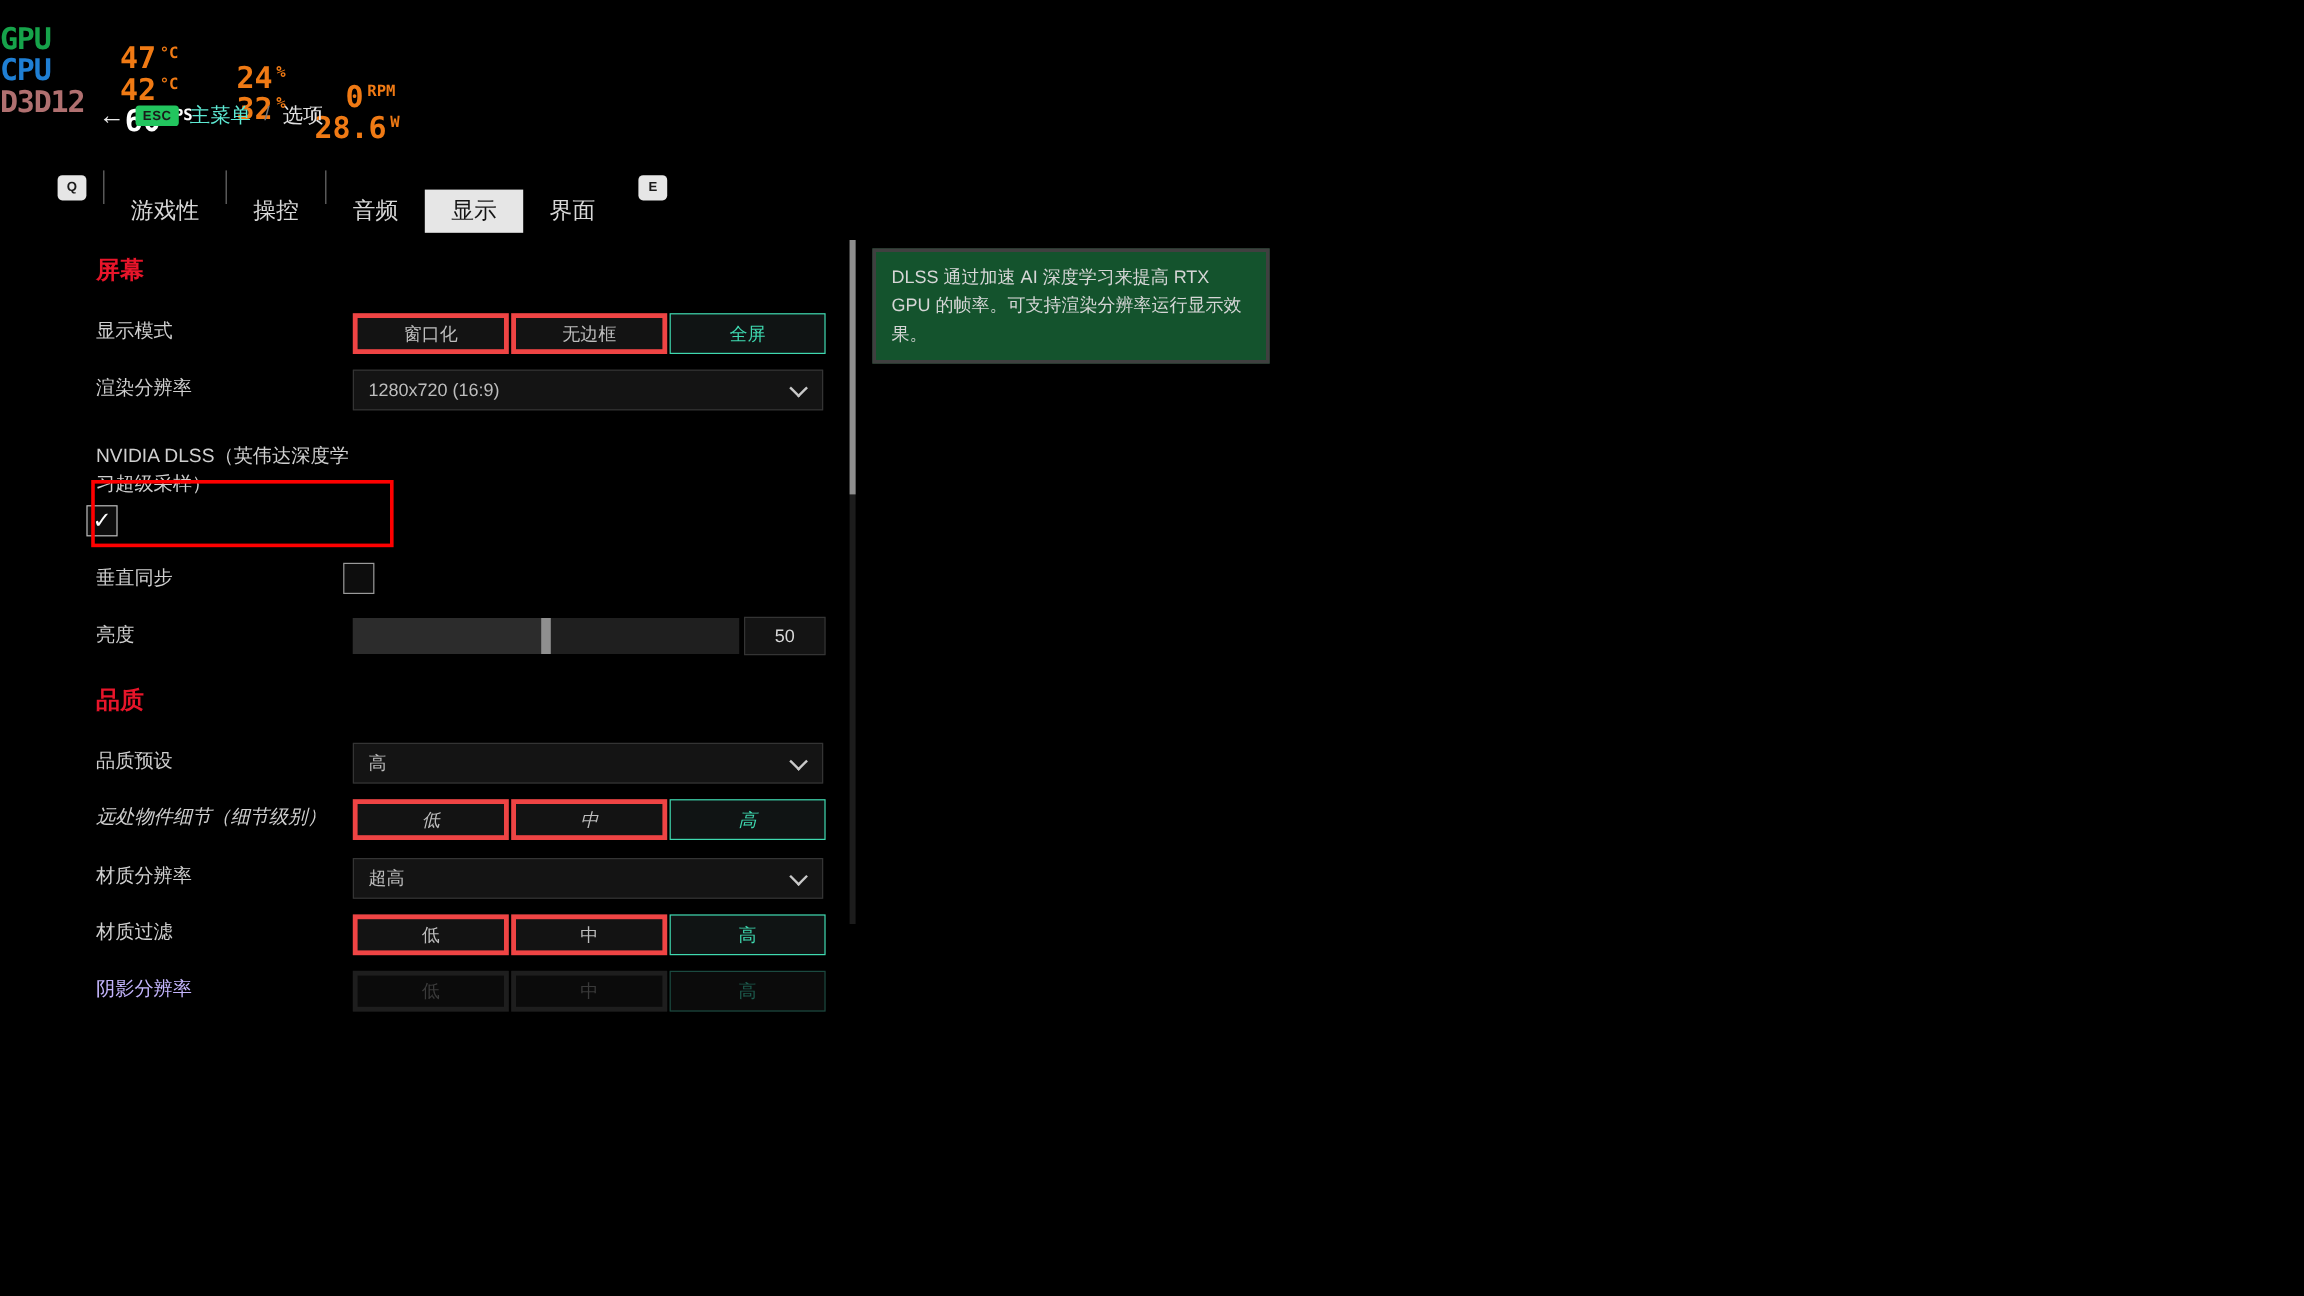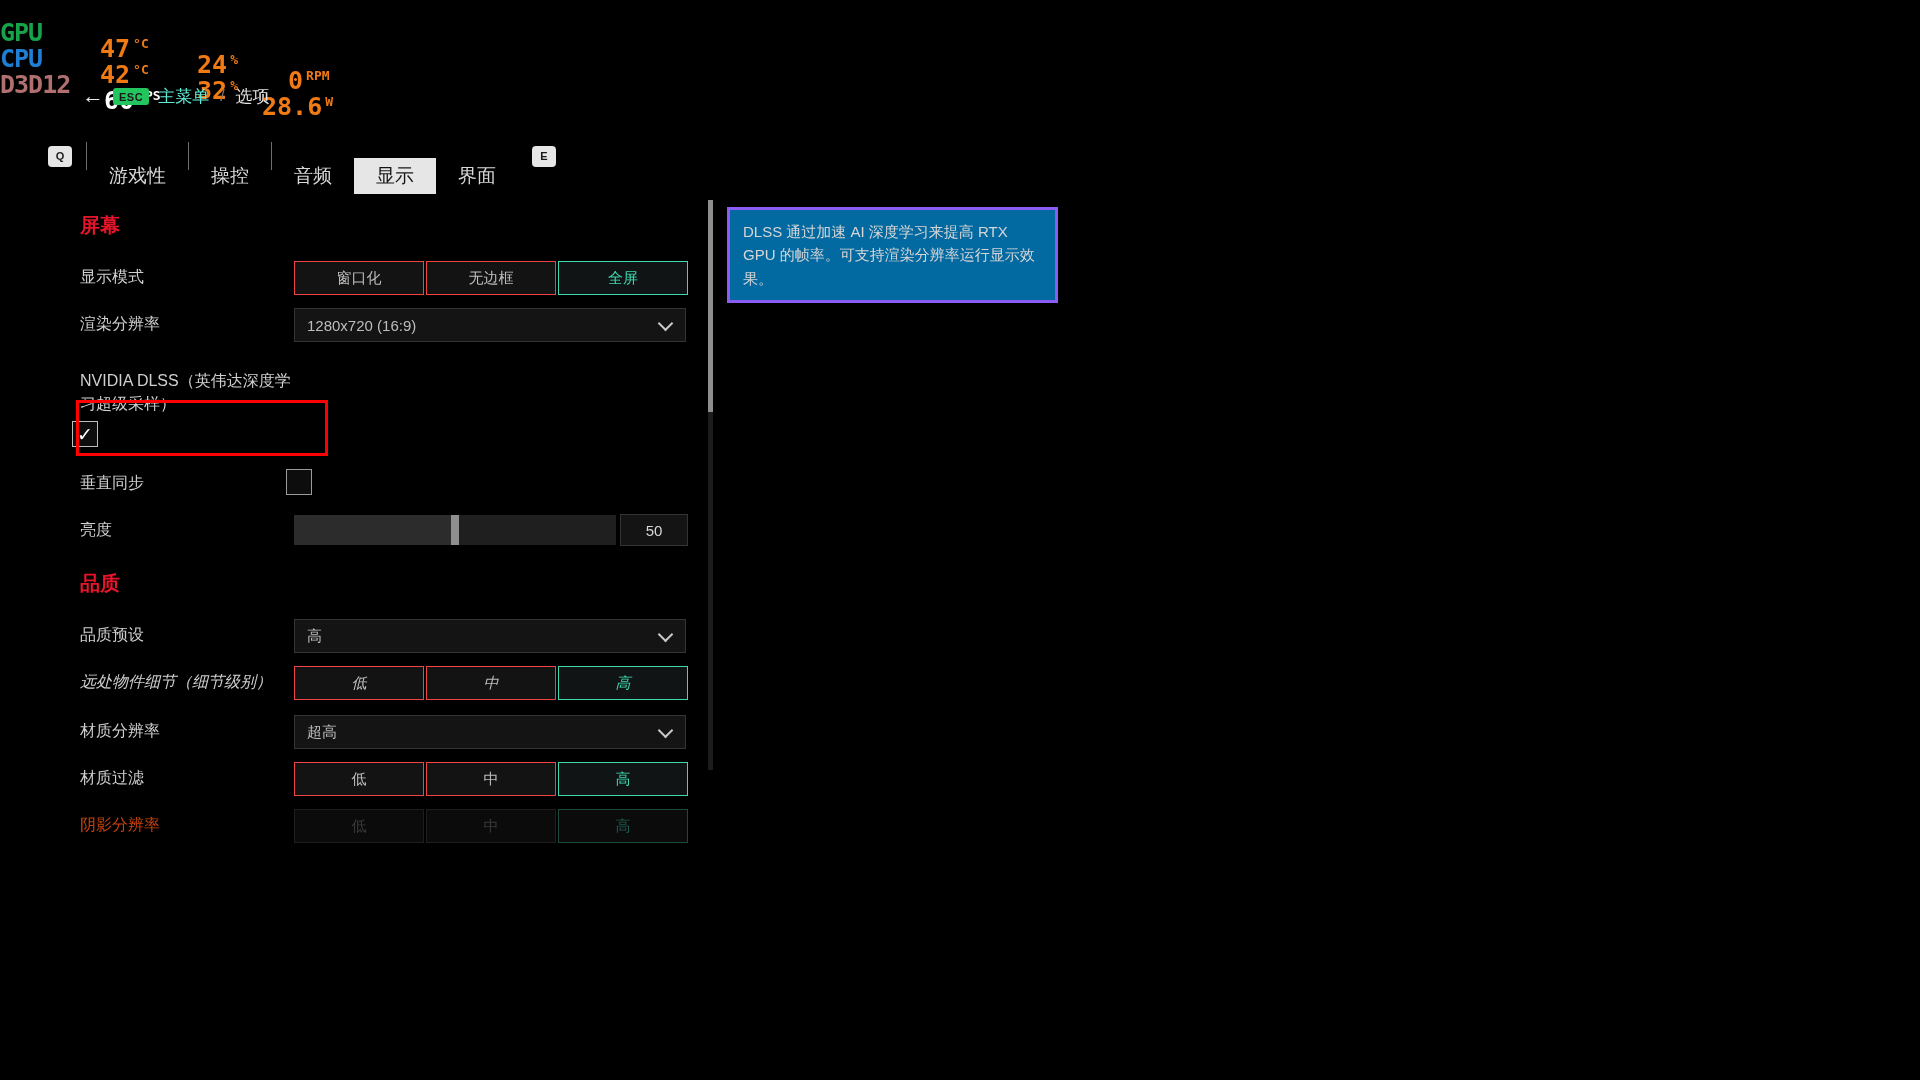--- a/index.html
+++ b/index.html
@@ -78,29 +78,29 @@
     margin-left: 80px;
   }
   .row {
     display: flex; align-items: flex-start;
     margin-left: 80px; position: relative;
   }
   .row-label {
     width: 214px; color: #cfcfcf; font-size: 16px;
     line-height: 1.4; padding-top: 5px;
   }
-  .row-label.dim { color: #c2410c; }
+  .row-label.dim { color: #c4b5fd; }
   .ctrl { position: relative; }
 
   
   .seg { display: flex; }
   .seg-btn {
     width: 130px; height: 34px;
     display: flex; align-items: center; justify-content: center;
-    background: #131313; border: 1px solid #ef4444;
+    background: #131313; border: 4px solid #ef4444;
     color: #bdbdbd; font-size: 15px;
     margin-right: 2px;
   }
   .seg-btn.sel {
     border: 1px solid #3fd9b0; color: #3fd9b0; background: #101414;
   }
   .seg-btn.dim { color: #3a3a3a; border-color: #1e1e1e; background: #0b0b0b; }
   .seg-btn.sel.dim { color: #1d5c4e; border-color: #1b4a40; }
 
   
@@ -158,21 +158,21 @@
   
   .redbox {
     position: absolute; border: 3px solid #ff0000;
     pointer-events: none;
   }
 
   
   .tooltip {
     position: absolute; left: 727px; top: 207px;
     width: 331px; min-height: 90px;
-    border: 3px solid #8b5cf6; background: #0369a1;
+    border: 3px solid #404040; background: #14532d;
     padding: 10px 13px;
     color: #d6d6d6; font-size: 15px; line-height: 1.55;
   }
 </style>
 </head>
 <body>
 
 <div class="overlay">
   
   <div class="ov-row" style="top:4px;left:0;width:400px;">

